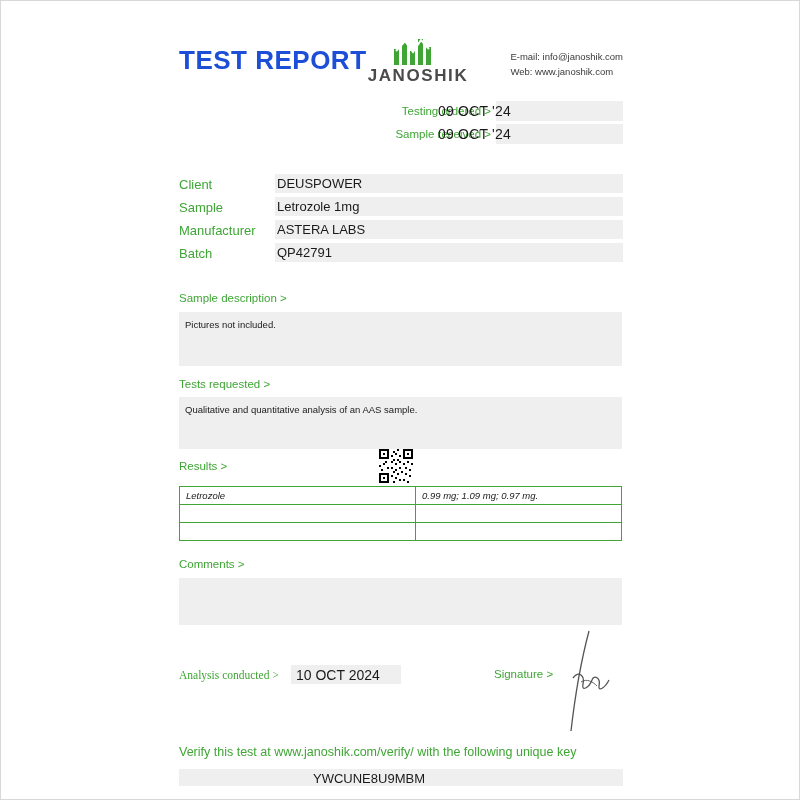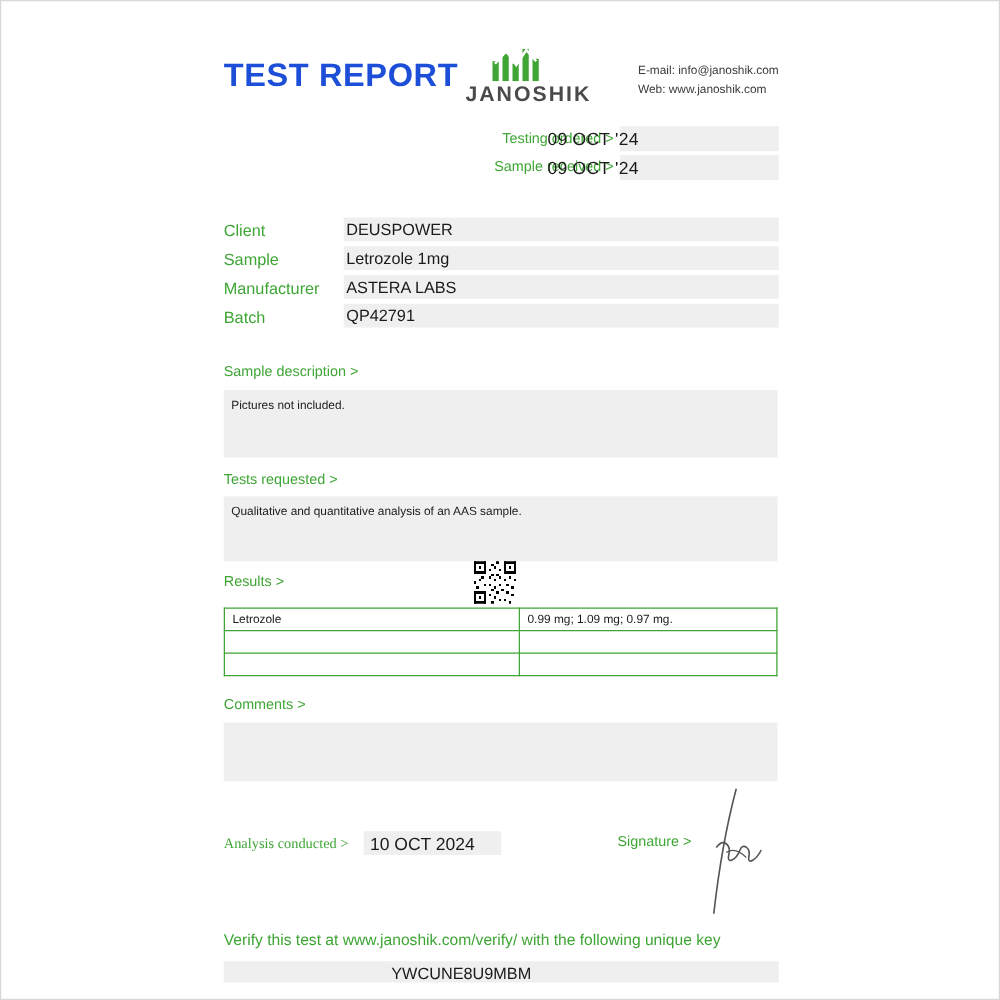--- a/index.html
+++ b/index.html
@@ -54,21 +54,20 @@
   .logo-mark {
     height: 26px;
     line-height: 26px;
   }
   .logo-text {
     font-size: 17px;
     letter-spacing: 1.6px;
     color: #4a4a4a;
     font-weight: bold;
     margin-top: 1px;
-    text-align: right;
   }
   .contact {
     position: absolute;
     right: 0;
     top: 10px;
     text-align: left;
     font-size: 9.5px;
     color: #3a3a3a;
     line-height: 15px;
   }
@@ -207,20 +206,21 @@
     box-sizing: border-box;
     border-collapse: collapse;
   }
   .res-table td {
     border: 1px solid #3fa535;
     height: 17px;
     font-size: 9.5px;
     color: #1a1a1a;
     padding: 0 6px;
     vertical-align: middle;
+    font-style: italic;
   }
   .res-table td.c1 { width: 223px; }
 
   .qr {
     position: absolute;
     left: 200px;
     top: 448px;
     width: 34px;
     height: 34px;
   }

